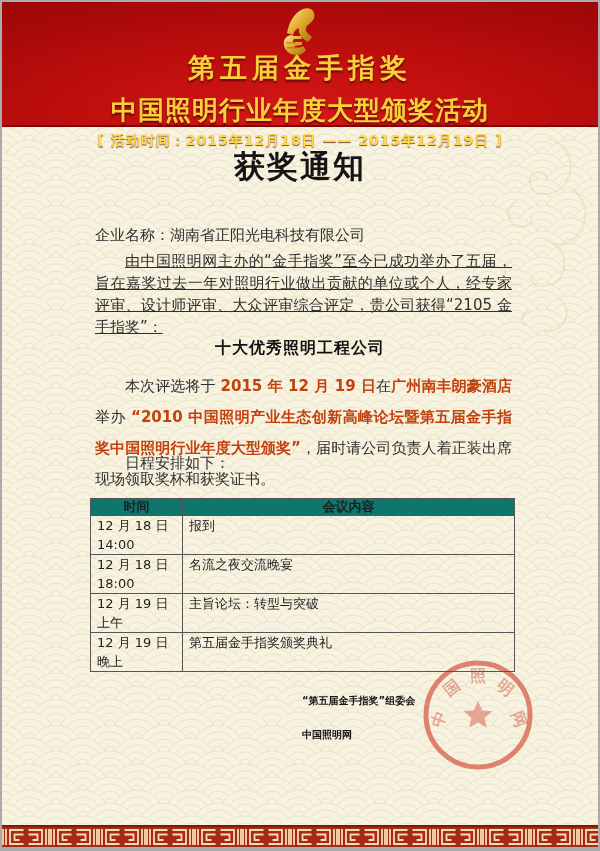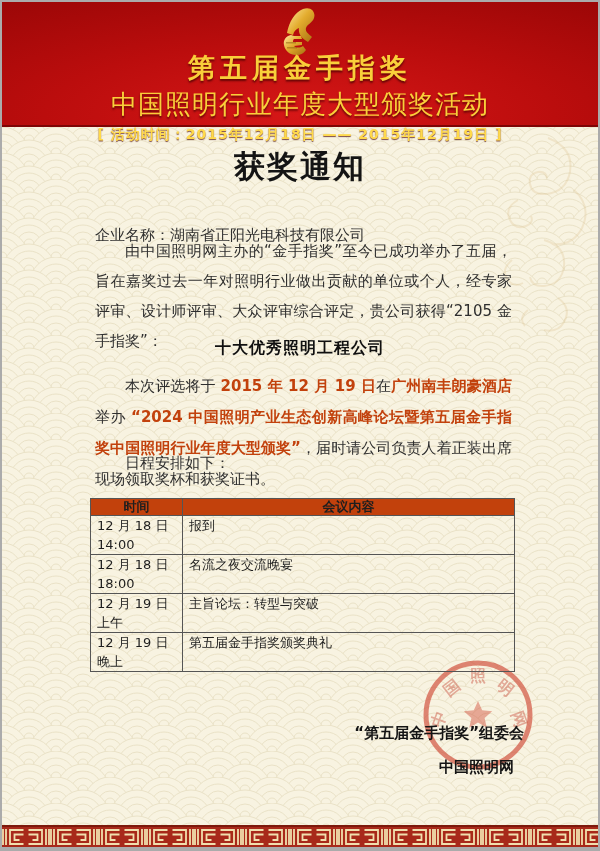--- a/index.html
+++ b/index.html
@@ -16,66 +16,66 @@
     background:radial-gradient(95% 130% at 50% 92%, #d61717 0%, #bb0d0d 45%, #930505 100%);
     border-bottom:2px solid #7e0505;
     text-align:center; z-index:5;
   }
   .logo-wrap { height:52px; padding-top:6px; }
   .h-title {
     color:#f9cf3a; font-size:27px; font-weight:bold; letter-spacing:5px;
     line-height:28px; text-shadow:0 2px 2px rgba(70,0,0,.75);
   }
   .h-sub {
-    color:#f9cf3a; font-size:26px; font-weight:normal; letter-spacing:1px;
-    line-height:27px; margin-top:9px; text-shadow:0 2px 2px rgba(70,0,0,.75);
+    color:#f9cf3a; font-size:26px; font-weight:bold; letter-spacing:1px;
+    line-height:27px; margin-top:15px; text-shadow:0 2px 2px rgba(70,0,0,.75);
   }
   .h-time {
     color:#ffd94a; font-size:14px; font-weight:bold; letter-spacing:1px;
     line-height:16px; margin-top:8px; text-shadow:0 1px 1px rgba(70,0,0,.7);
   }
   
   .waves { position:absolute; top:125px; left:0; z-index:0; }
   .dragon { position:absolute; top:128px; right:2px; z-index:1; opacity:.55; }
   
   .abs { position:absolute; z-index:3; }
   .notice-title {
     top:144px; left:0; width:100%; text-align:center;
     font-size:31px; font-weight:bold; letter-spacing:2px; color:#141414;
   }
   .company { top:224px; left:93px; font-size:15px; color:#2e2e2e; }
   .para {
     left:93px; width:417px; font-size:15px; color:#2e2e2e;
     text-indent:2em; text-align:justify; word-break:break-all;
   }
-  .p1 { top:234px; line-height:30px; }
+  .p1 { top:248px; line-height:22px;text-decoration:underline; }
   .award-title {
     top:336px; left:0; width:100%; text-align:center;
     font-size:16px; font-weight:bold; color:#101010; letter-spacing:1px;
   }
   .p2 { top:369px; line-height:31px; }
   .p2 .b { font-weight:bold; color:#c2410c; }
   .sched-intro { top:452px; left:93px; font-size:15px; color:#2e2e2e; text-indent:2em; }
   
   .sched-table {
     position:absolute; top:496px; left:88px; width:425px; z-index:3;
     border-collapse:collapse; font-size:13px; color:#1e1e1e;
   }
   .sched-table th, .sched-table td { border:1px solid #555; padding:0 6px; vertical-align:top; }
   .sched-table th {
-    background:#c2410c; font-weight:bold; text-align:center;
+    background:#0f766e; font-weight:bold; text-align:center;
     height:17px; line-height:16px; font-size:13px;
   }
   .sched-table td { line-height:19px; height:19px; }
   .col-time { width:92px; }
   .cline.indent { padding-left:7px; }
   
   .footer {
-    top:714px; left:300px; width:222px; text-align:right; z-index:4;
-    font-size:15px; font-weight:bold; color:#141414; line-height:34px;
+    top:682px; left:300px; width:222px; z-index:4;
+    font-size:10px; font-weight:bold; color:#141414; line-height:34px;
   }
   .footer .l2 { padding-right:10px; }
   .footer .l3 { padding-right:14px; }
   .stamp { position:absolute; left:418px; top:655px; z-index:2; }
   
   .band {
     position:absolute; left:0; right:0; bottom:0; height:22px; z-index:6;
     border-top:2px solid #7d190c;
   }
 </style>
@@ -139,21 +139,21 @@
   </div>
 
   <div class="abs company">企业名称：湖南省正阳光电科技有限公司</div>
 
   <div class="abs notice-title">获奖通知</div>
 
   <p class="abs para p1">由中国照明网主办的“金手指奖”至今已成功举办了五届，旨在嘉奖过去一年对照明行业做出贡献的单位或个人，经专家评审、设计师评审、大众评审综合评定，贵公司获得“2105 金手指奖”：</p>
 
   <div class="abs award-title">十大优秀照明工程公司</div>
 
-  <p class="abs para p2"><span>本次评选将于 </span><span class="b">2015 年 12 月 19 日</span><span>在</span><span class="b">广州南丰朗豪酒店</span><span>举办 </span><span class="b">“2024 中国照明产业生态创新高峰论坛暨第五届金手指奖中国照明行业年度大型颁奖”</span><span>，届时请公司负责人着正装出席现场领取奖杯和获奖证书。</span></p>
+  <p class="abs para p2"><span>本次评选将于 </span><span class="b">2015 年 12 月 19 日</span><span>在</span><span class="b">广州南丰朗豪酒店</span><span>举办 </span><span class="b">“2010 中国照明产业生态创新高峰论坛暨第五届金手指奖中国照明行业年度大型颁奖”</span><span>，届时请公司负责人着正装出席现场领取奖杯和获奖证书。</span></p>
 
   <div class="abs sched-intro">日程安排如下：</div>
 
   <table class="sched-table">
     <thead>
       <tr>
         <th class="col-time">时间</th>
         <th>会议内容</th>
       </tr>
     </thead>

